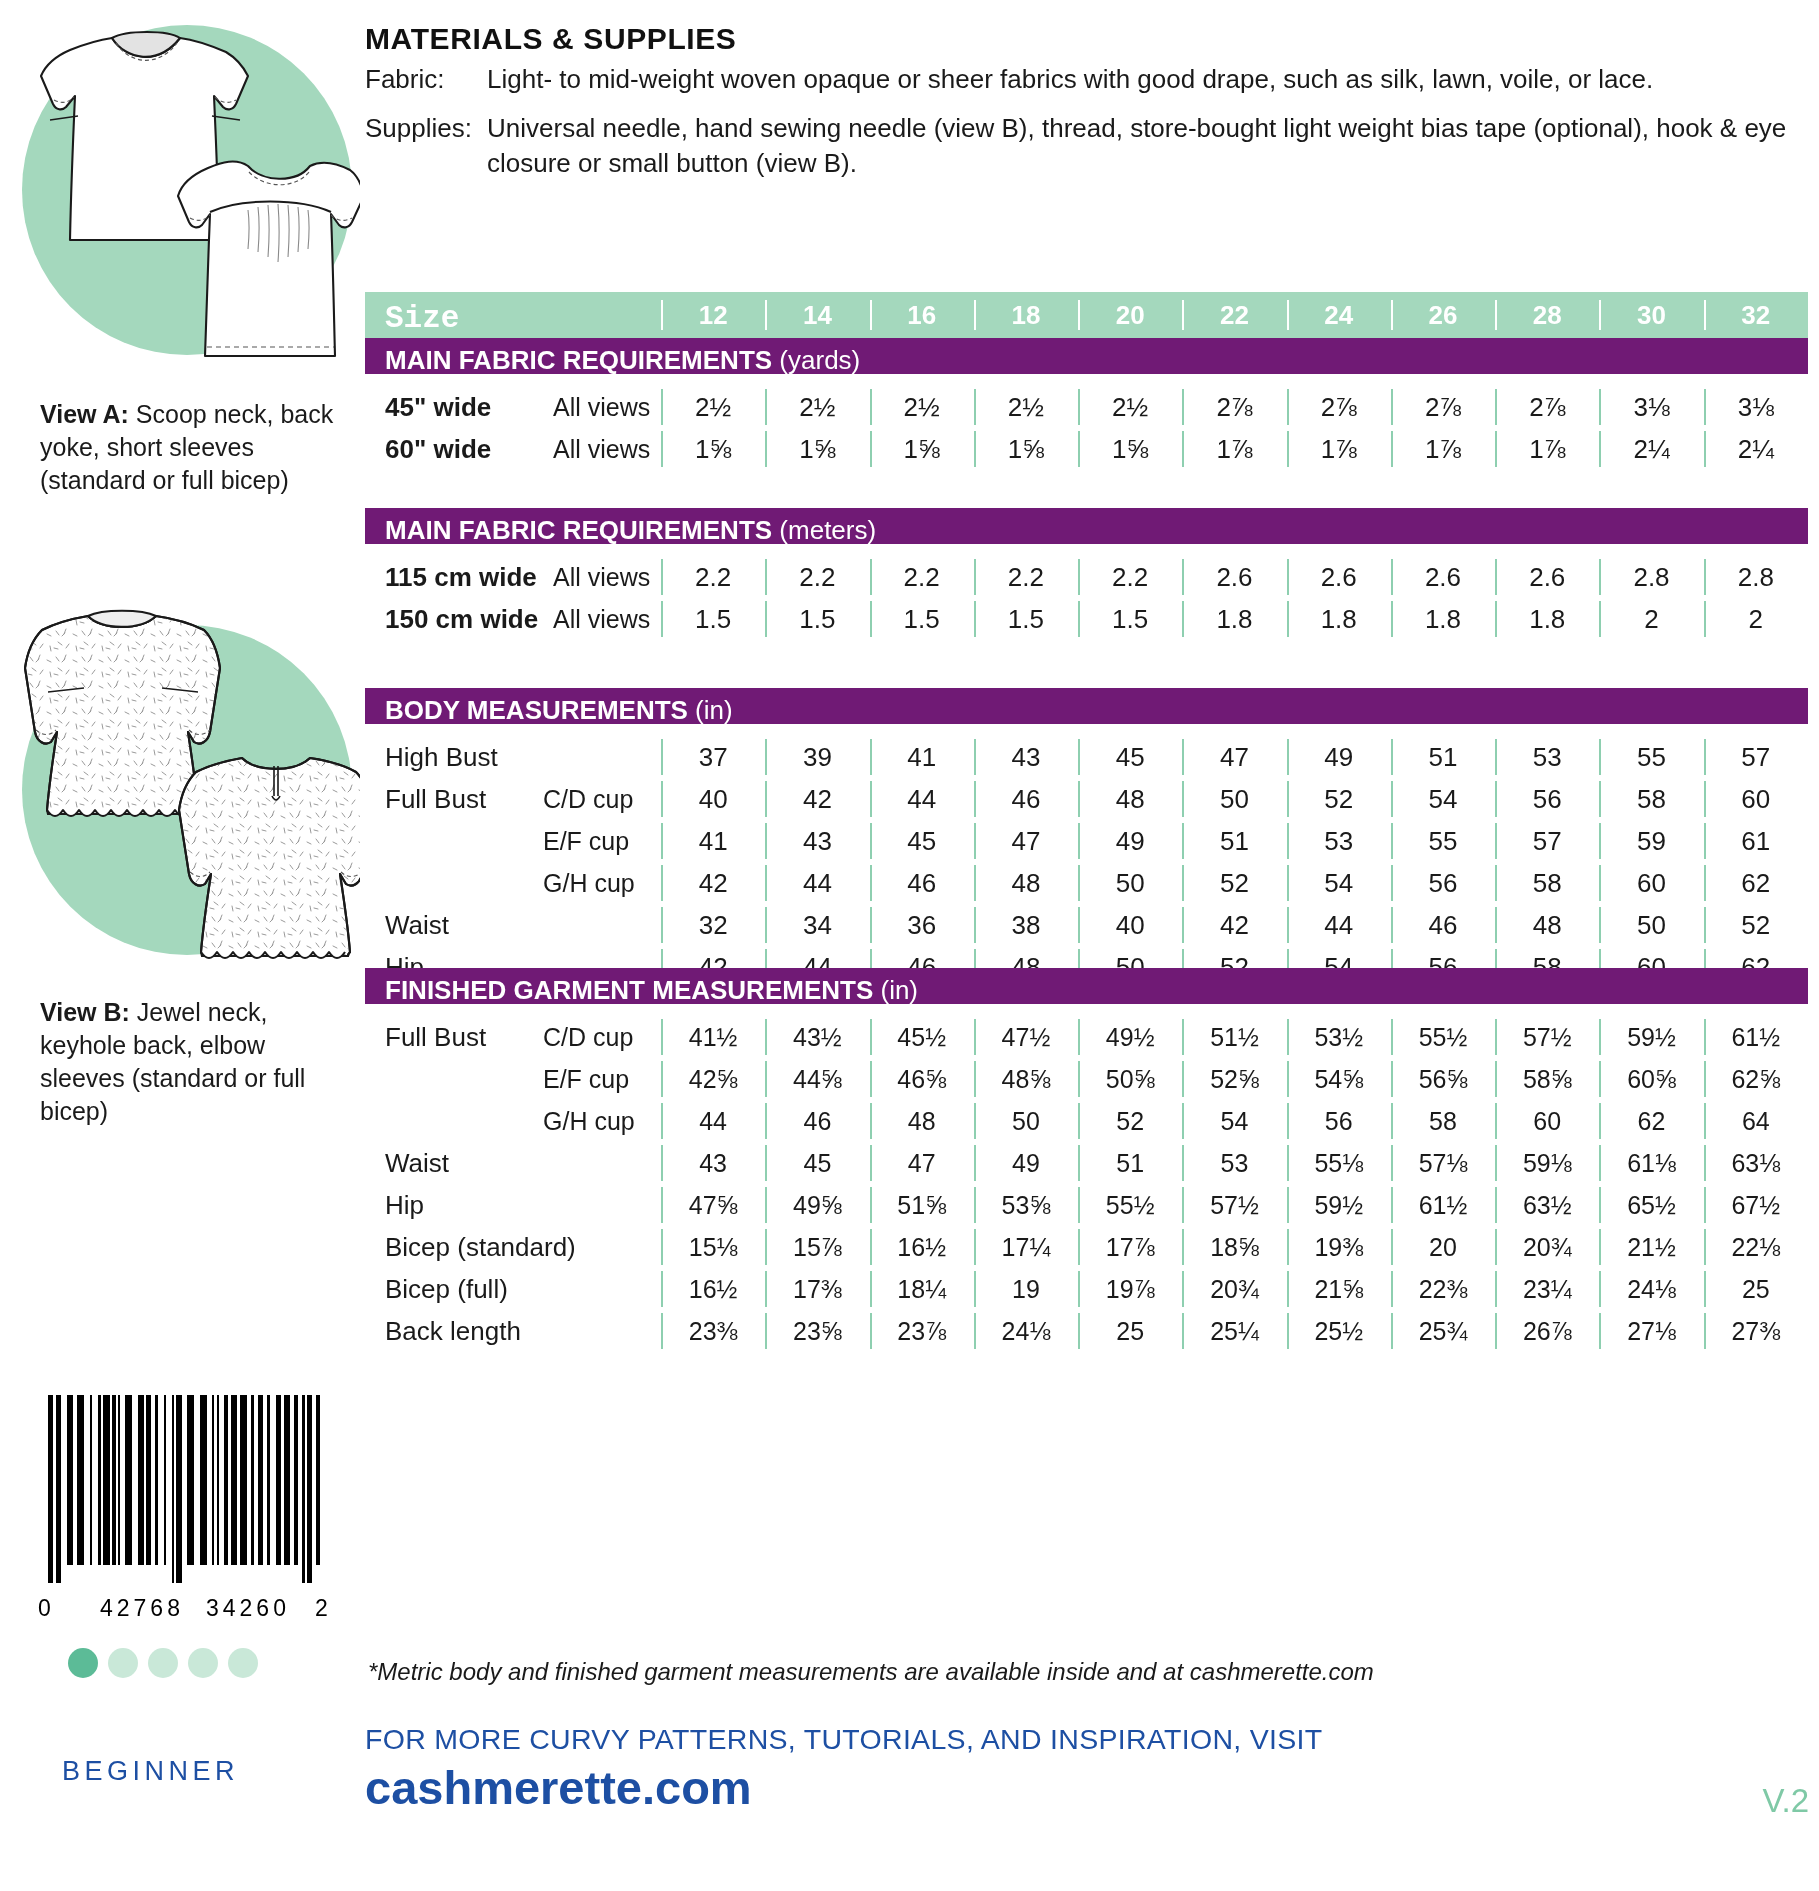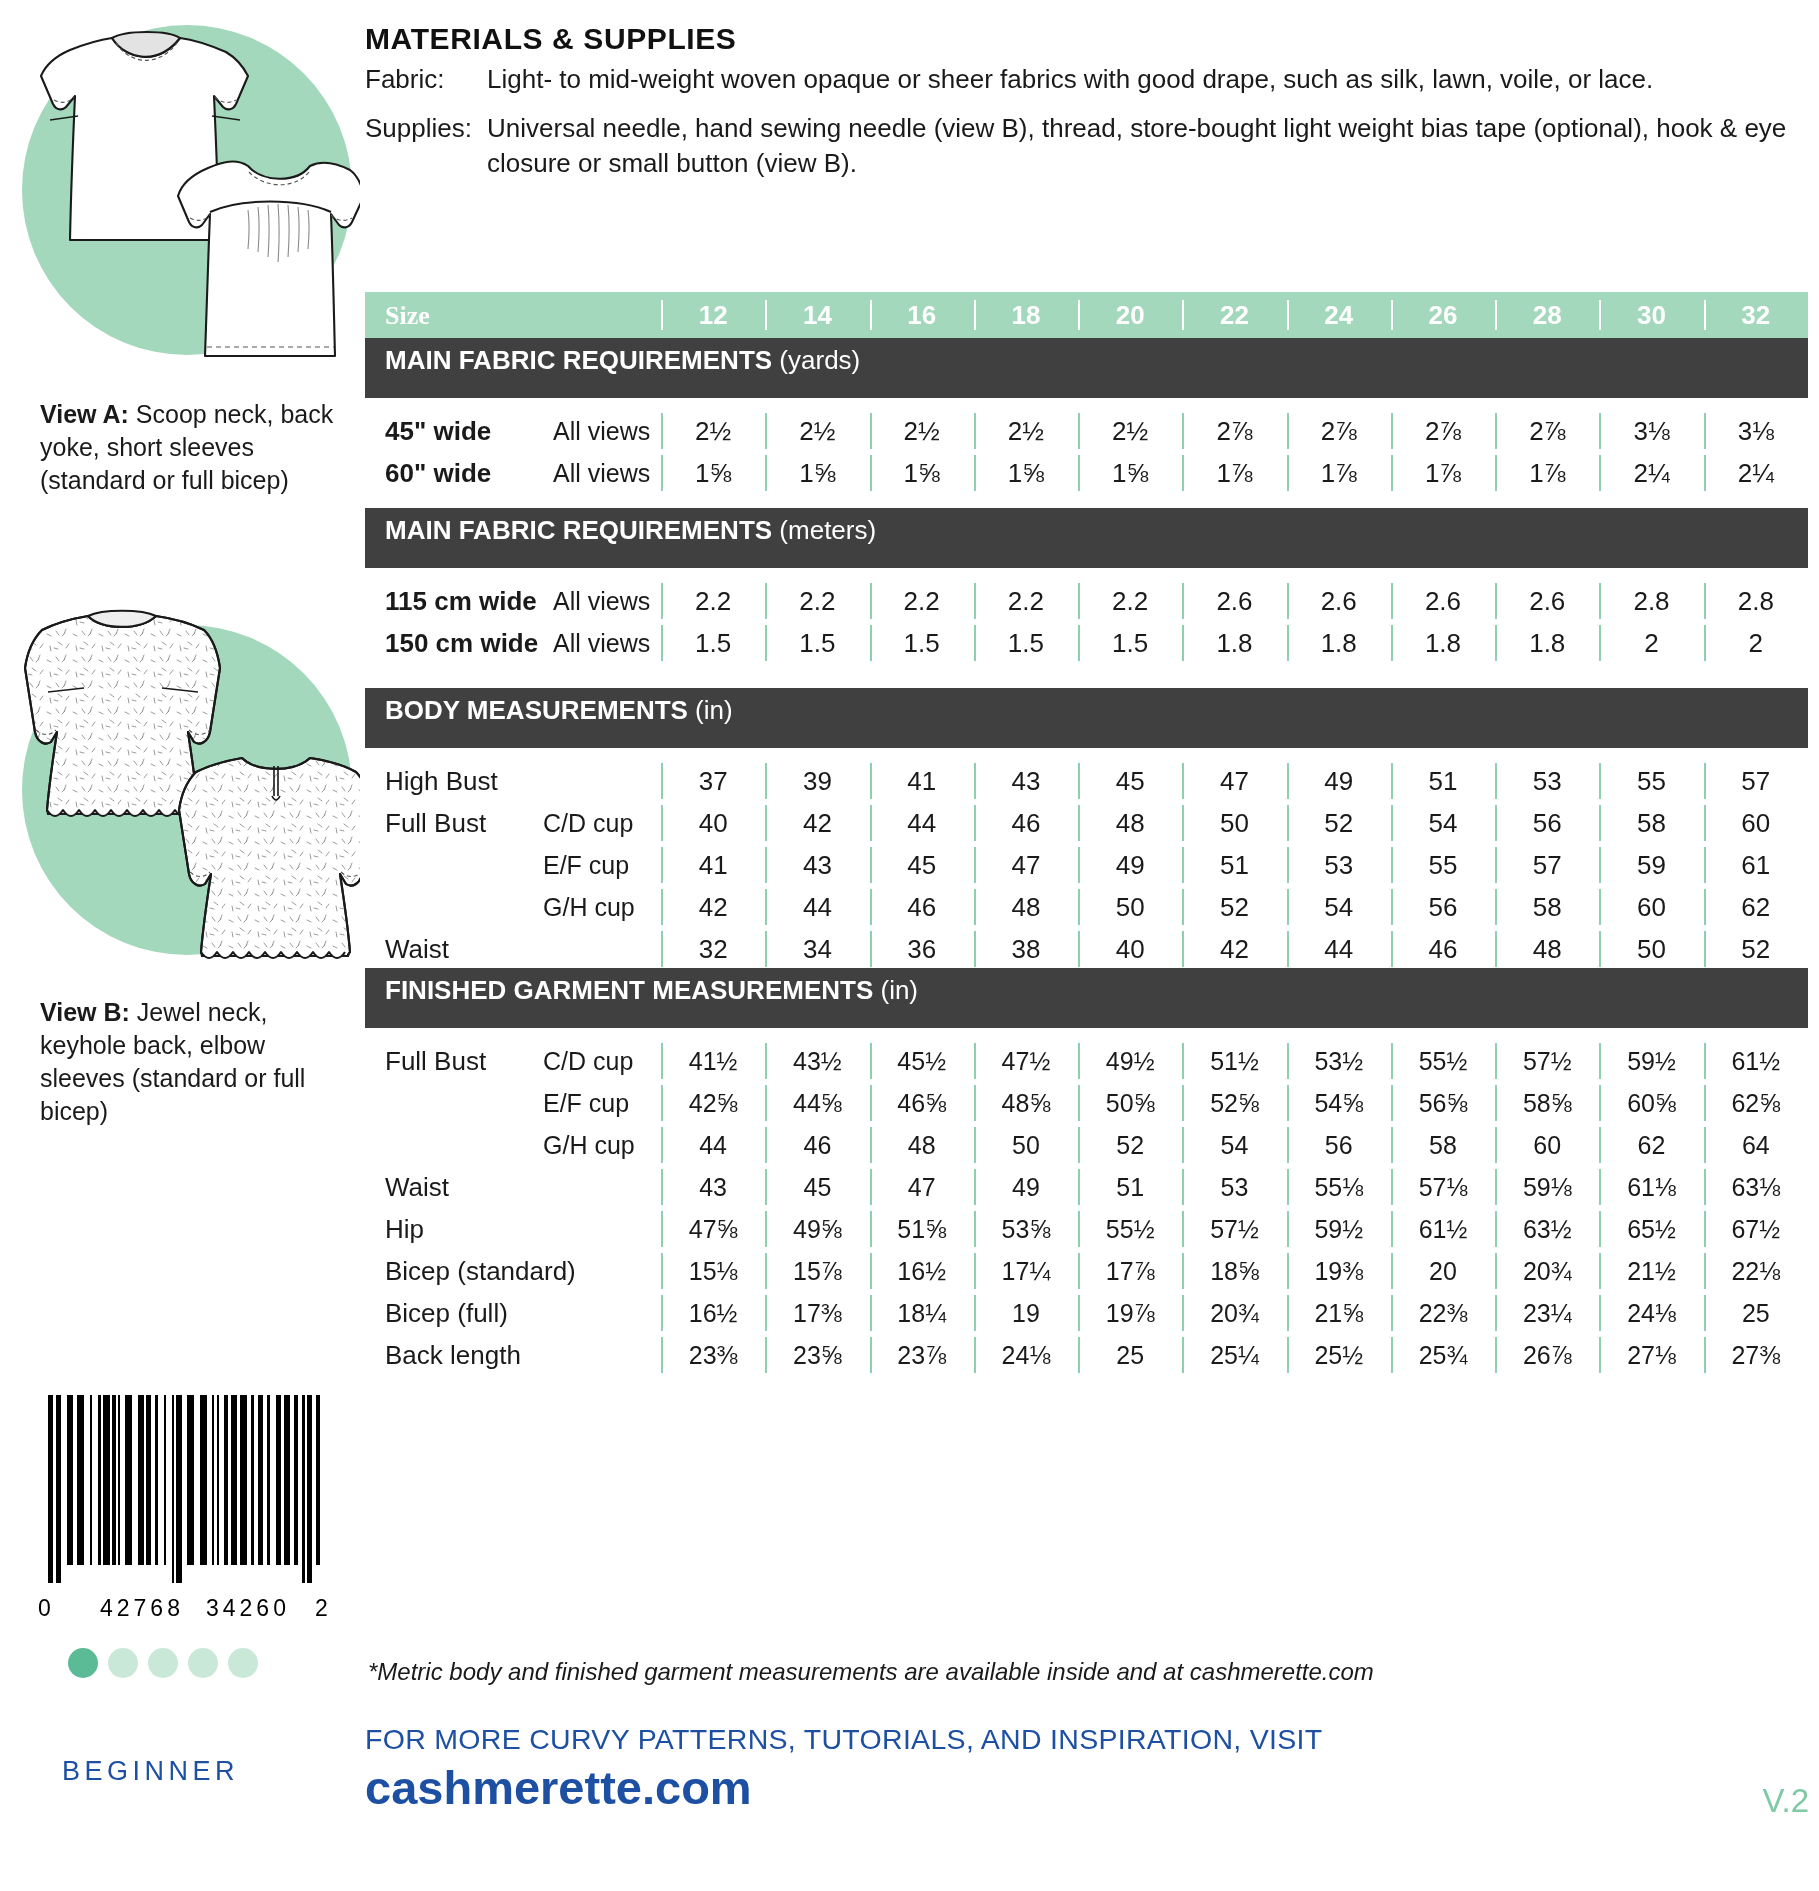--- a/index.html
+++ b/index.html
@@ -79,26 +79,26 @@
   .ms-val { font-size: 26px; line-height: 1.35; color: #1a1a1a; }
 
   
   .table-block { position: absolute; left: 5px; width: 1443px; }
 
   .size-header {
     background: #a4d8bd; height: 46px; position: relative;
   }
   .size-header .sz-label {
     position: absolute; left: 20px; top: 9px;
-    font-size: 26px; font-weight: bold; color: #ffffff;
-    font-family: Liberation Serif, serif;
+    font-size: 31px; font-weight: bold; color: #ffffff;
+    font-family: Liberation Mono, monospace;
     text-align: right;
   }
   .band {
-    background: #404040; height: 60px; position: relative;
+    background: #701a75; height: 36px; position: relative;
   }
   .band .band-text {
     position: absolute; left: 20px; top: 7px;
     font-size: 26px; color: #ffffff; font-weight: bold;
     font-family: "Liberation Sans", sans-serif; white-space: nowrap;
   }
   .band .band-text em { font-style: normal; font-weight: normal; }
 
   
   .grid-row { position: relative; height: 42px; }

